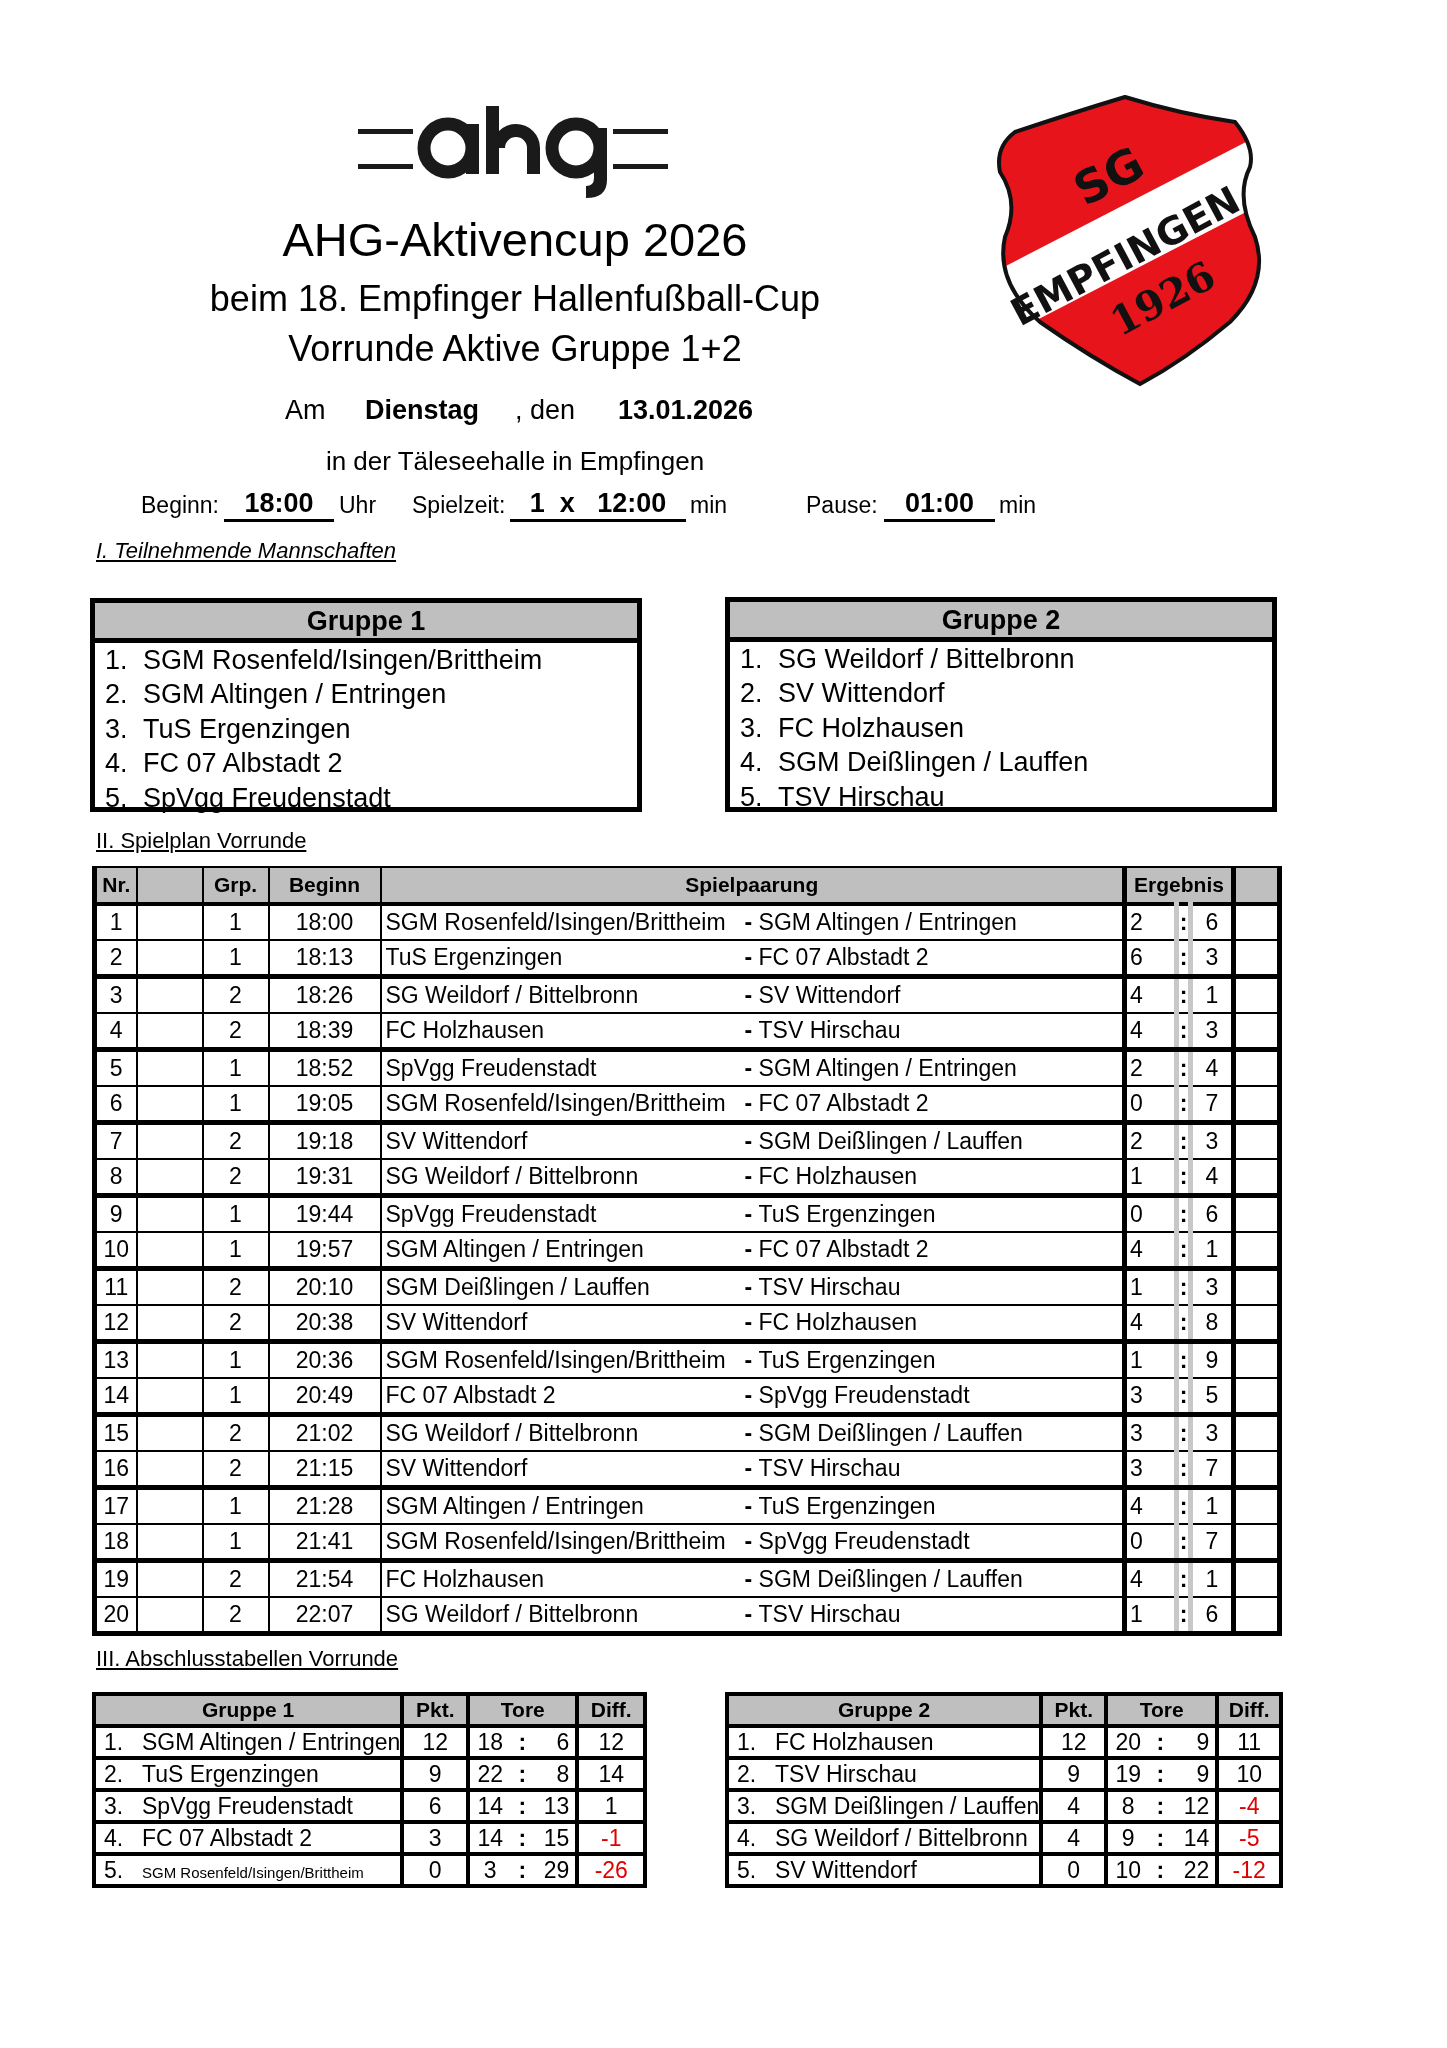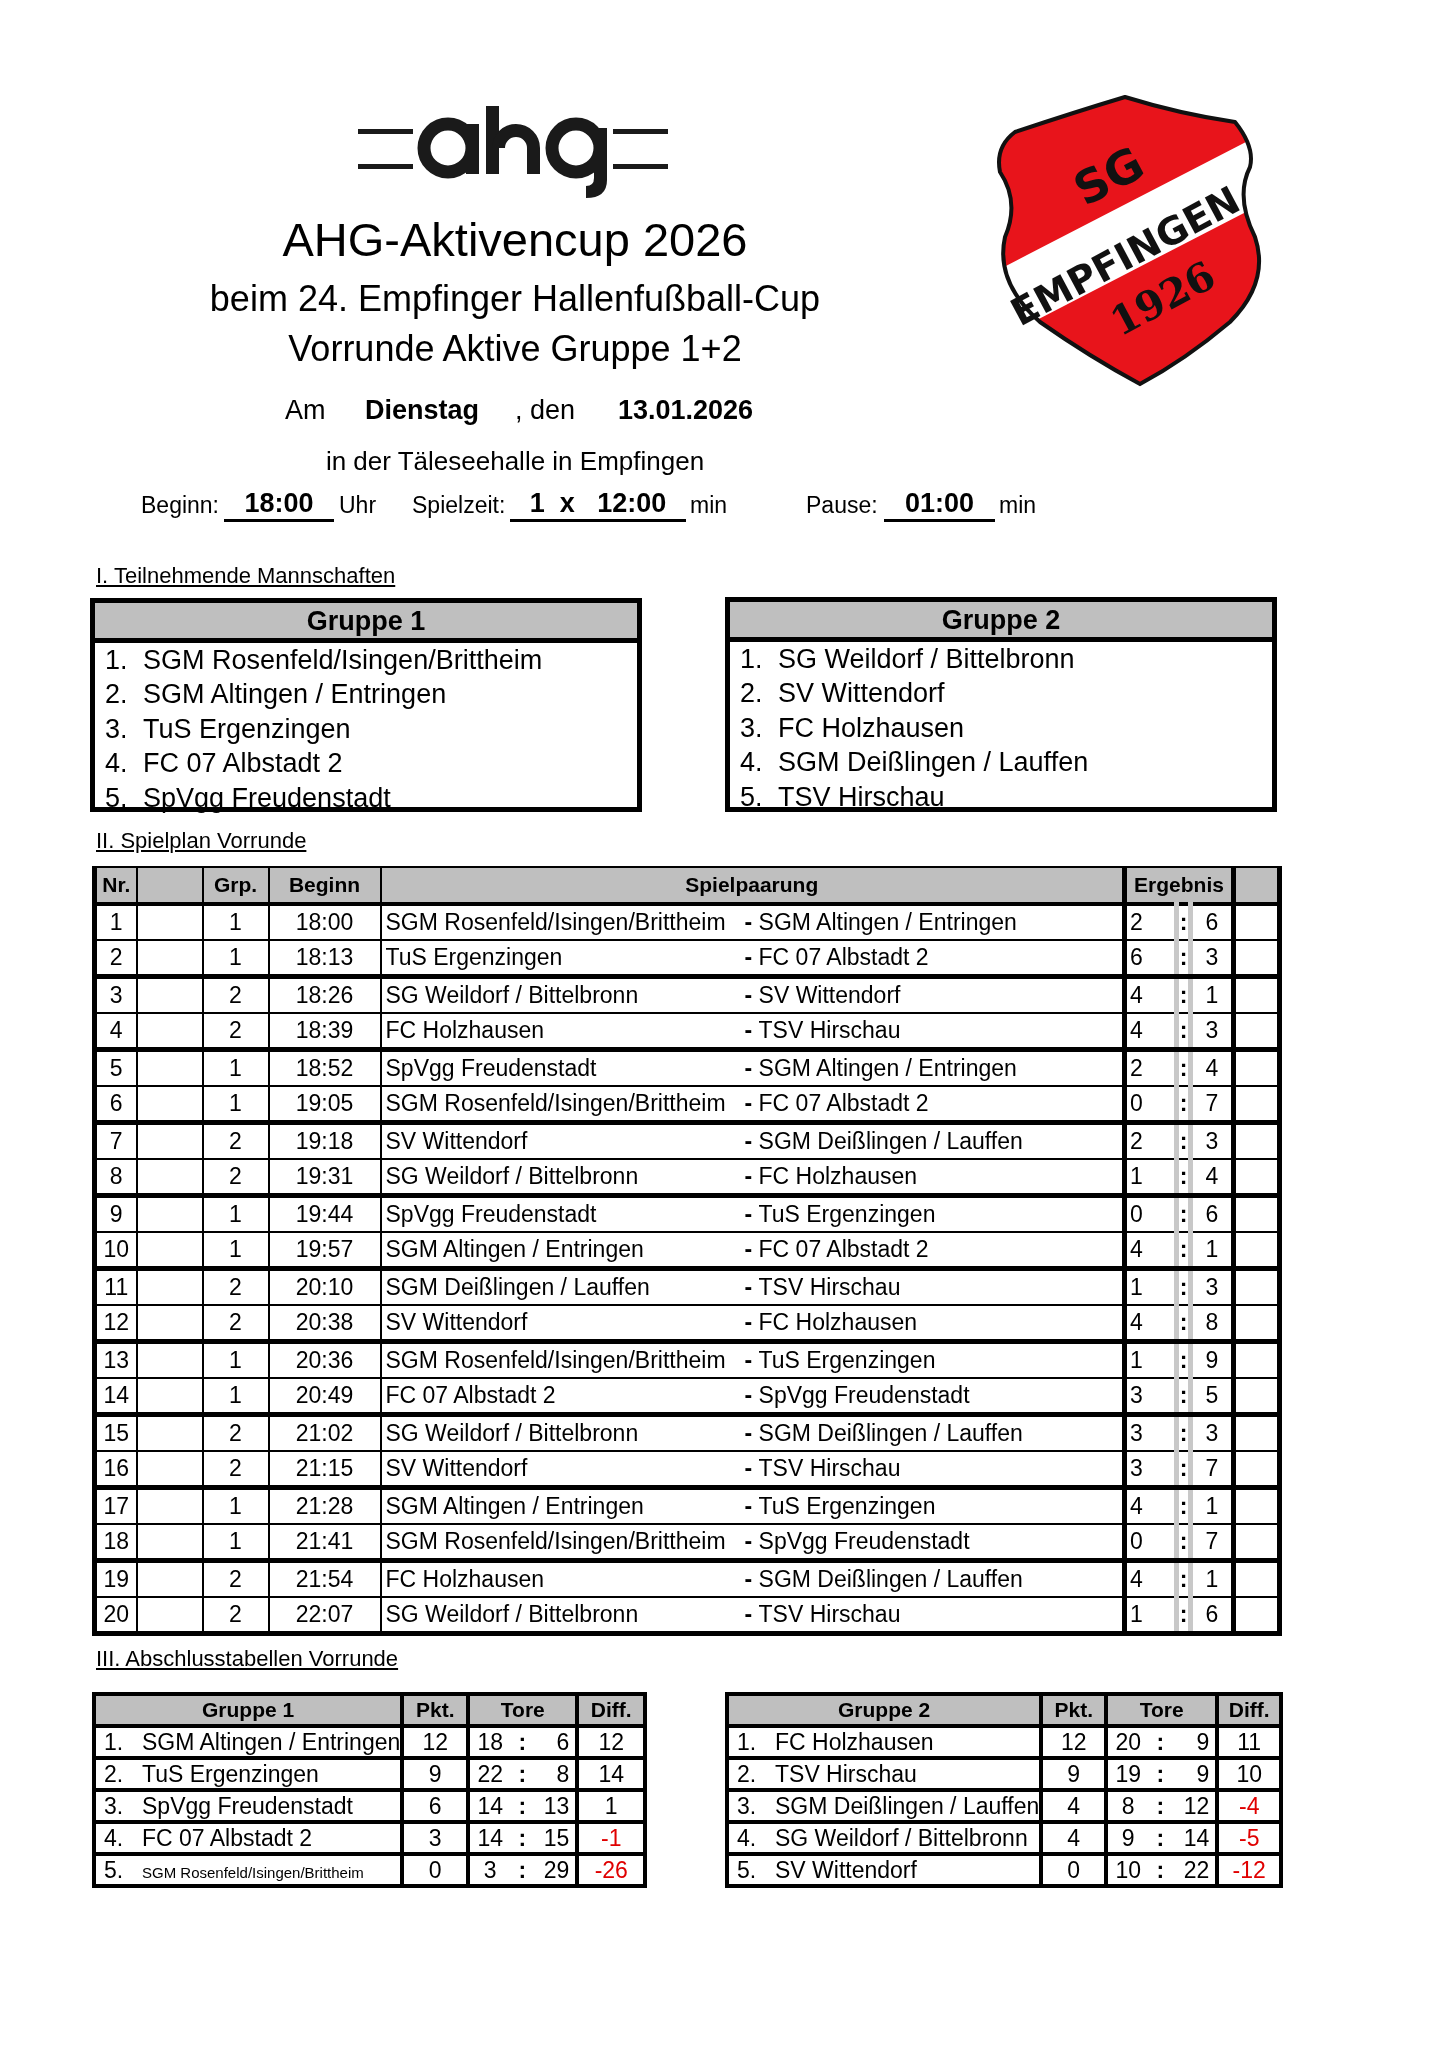--- a/index.html
+++ b/index.html
@@ -87,21 +87,21 @@
       <polygon points="-20,195 290,35 290,105 -20,265" fill="#ffffff"></polygon>
     </g>
     <path d="M30 40 Q90 20 140 5 Q195 22 250 30 Q270 55 265 75 Q250 105 270 145 Q285 190 245 230 Q200 268 155 292 Q105 265 55 230 Q10 190 20 145 Q35 110 15 80 Q10 55 30 40 Z" fill="none" stroke="#111" stroke-width="4"></path>
     <text x="100" y="115" transform="rotate(-28 100 115)" font-family="'DejaVu Sans', sans-serif" font-weight="bold" font-size="46" fill="#111">SG</text>
     <text x="35" y="235" transform="rotate(-28 35 235)" font-family="'DejaVu Sans', sans-serif" font-weight="bold" font-size="38" fill="#111">EMPFINGEN</text>
     <text x="135" y="245" transform="rotate(-28 135 245)" font-family="'DejaVu Serif', serif" font-weight="bold" font-size="40" fill="#111">1926</text>
   </svg>
 </div>
 
 <div class="abs title1">AHG-Aktivencup 2026</div>
-<div class="abs title2">beim 24. Empfinger Hallenfußball-Cup</div>
+<div class="abs title2">beim 18. Empfinger Hallenfußball-Cup</div>
 <div class="abs title3">Vorrunde Aktive Gruppe 1+2</div>
 
 <span class="abs date-line" style="left:285px;">Am</span>
 <span class="abs date-line" style="left:365px;font-weight:bold;">Dienstag</span>
 <span class="abs date-line" style="left:515px;">, den</span>
 <span class="abs date-line" style="left:618px;font-weight:bold;">13.01.2026</span>
 
 <div class="abs venue">in der Täleseehalle in Empfingen</div>
 
 <span class="abs params" style="left:141px;">Beginn:</span>
@@ -109,21 +109,21 @@
 <span class="abs params" style="left:339px;">Uhr</span>
 <span class="abs params" style="left:412px;">Spielzeit:</span>
 <span class="ul-field" style="left:510px;top:488px;width:176px;">
   <span>1</span>&nbsp;&nbsp;<span>x</span>&nbsp;&nbsp;&nbsp;<span>12:00</span>
 </span>
 <span class="abs params" style="left:690px;">min</span>
 <span class="abs params" style="left:806px;">Pause:</span>
 <span class="ul-field" style="left:884px;top:488px;width:111px;">01:00</span>
 <span class="abs params" style="left:999px;">min</span>
 
-<div class="abs section" style="top:563px;">I. Teilnehmende Mannschaften</div>
+<div class="abs section" style="top:538px;font-style:italic;">I. Teilnehmende Mannschaften</div>
 
 <div class="abs group-box" style="left:90px;top:598px;width:552px;height:214px;">
   <div class="group-head">Gruppe 1</div>
   <div class="group-list">
     <div class="group-row"><span class="num">1.</span><span>SGM Rosenfeld/Isingen/Brittheim</span></div>
     <div class="group-row"><span class="num">2.</span><span>SGM Altingen / Entringen</span></div>
     <div class="group-row"><span class="num">3.</span><span>TuS Ergenzingen</span></div>
     <div class="group-row"><span class="num">4.</span><span>FC 07 Albstadt 2</span></div>
     <div class="group-row"><span class="num">5.</span><span>SpVgg Freudenstadt</span></div>
   </div>

